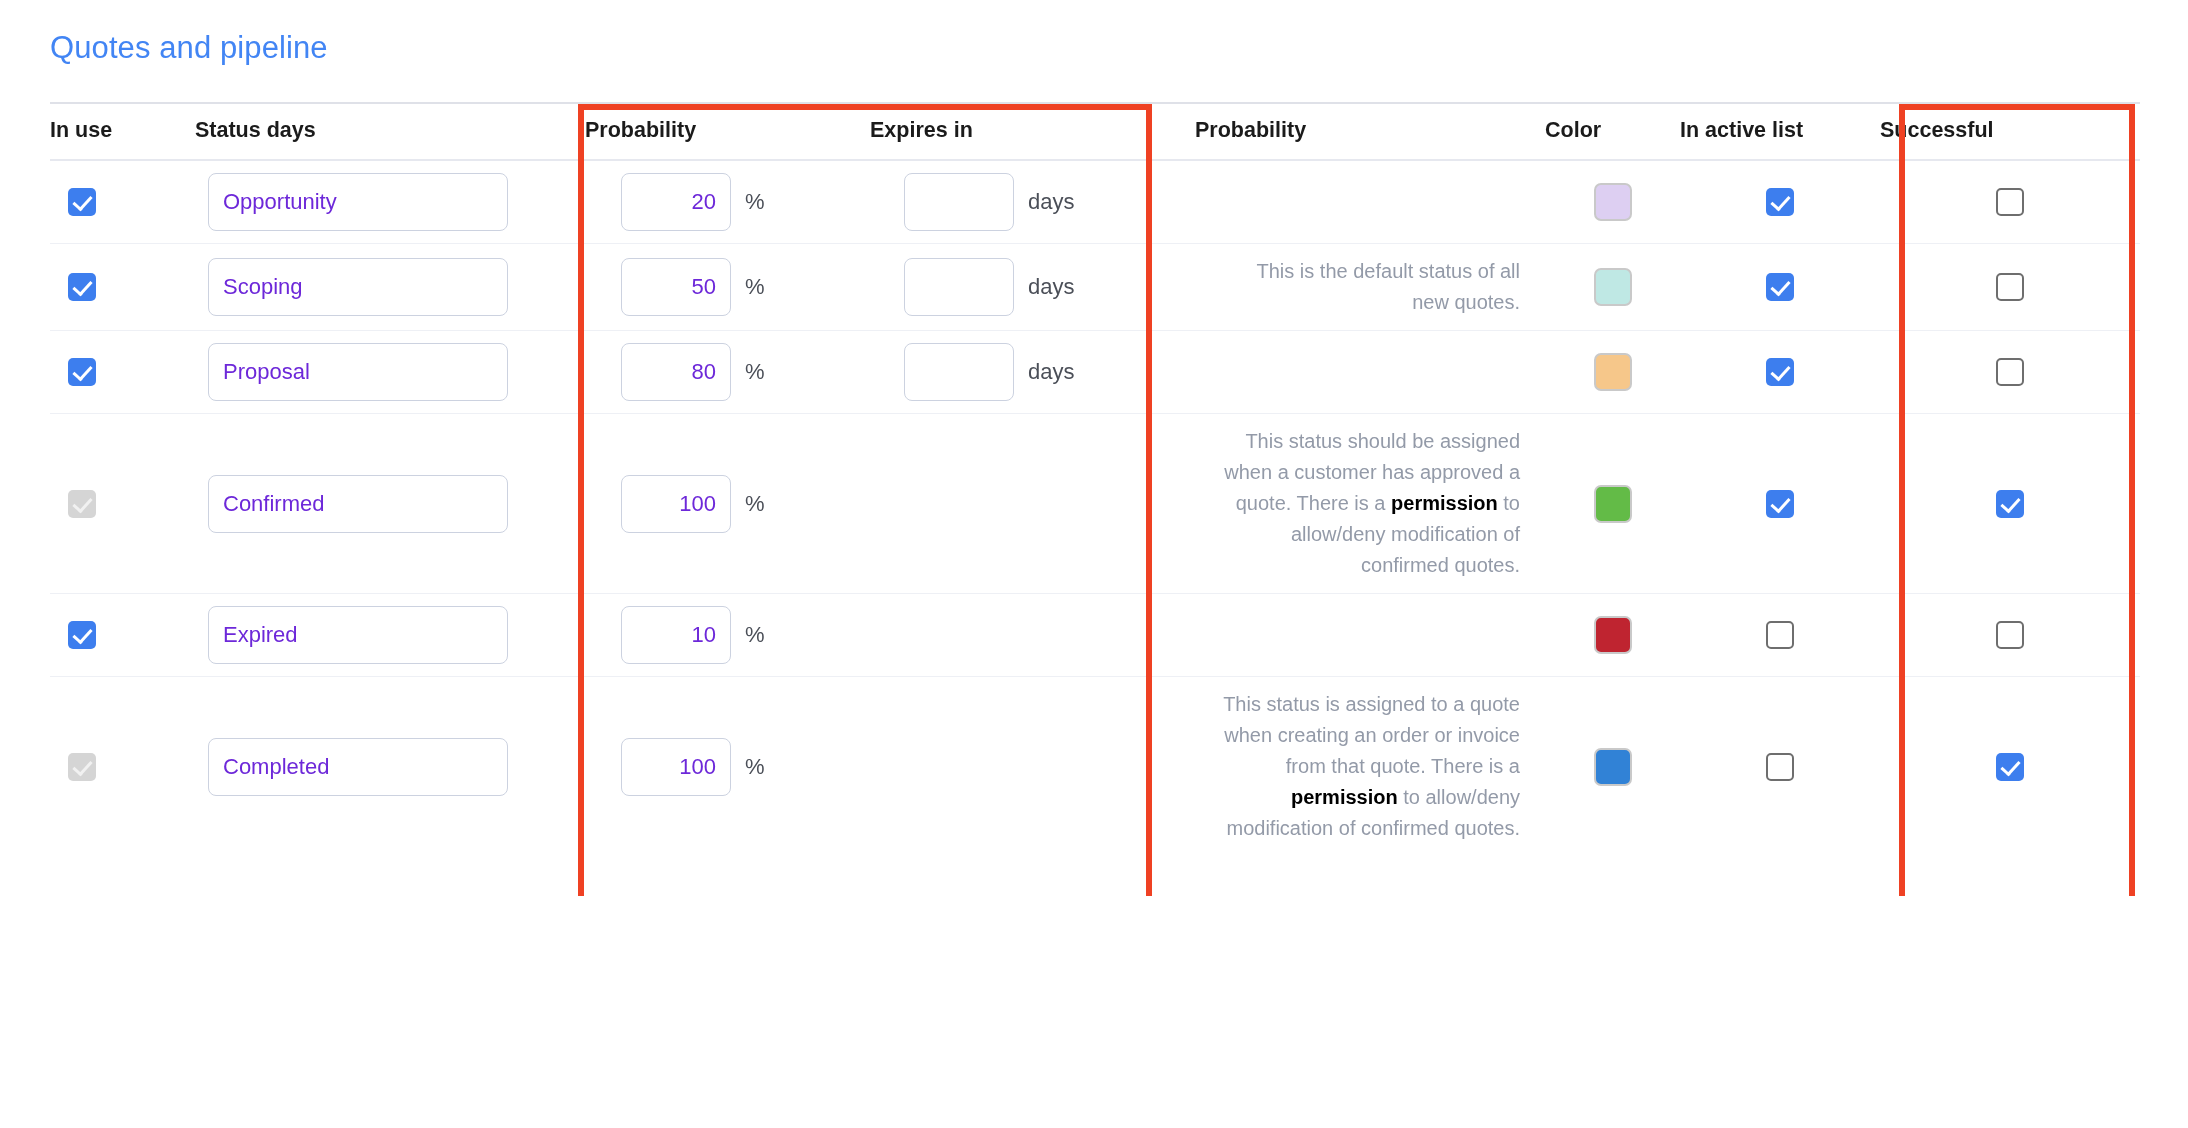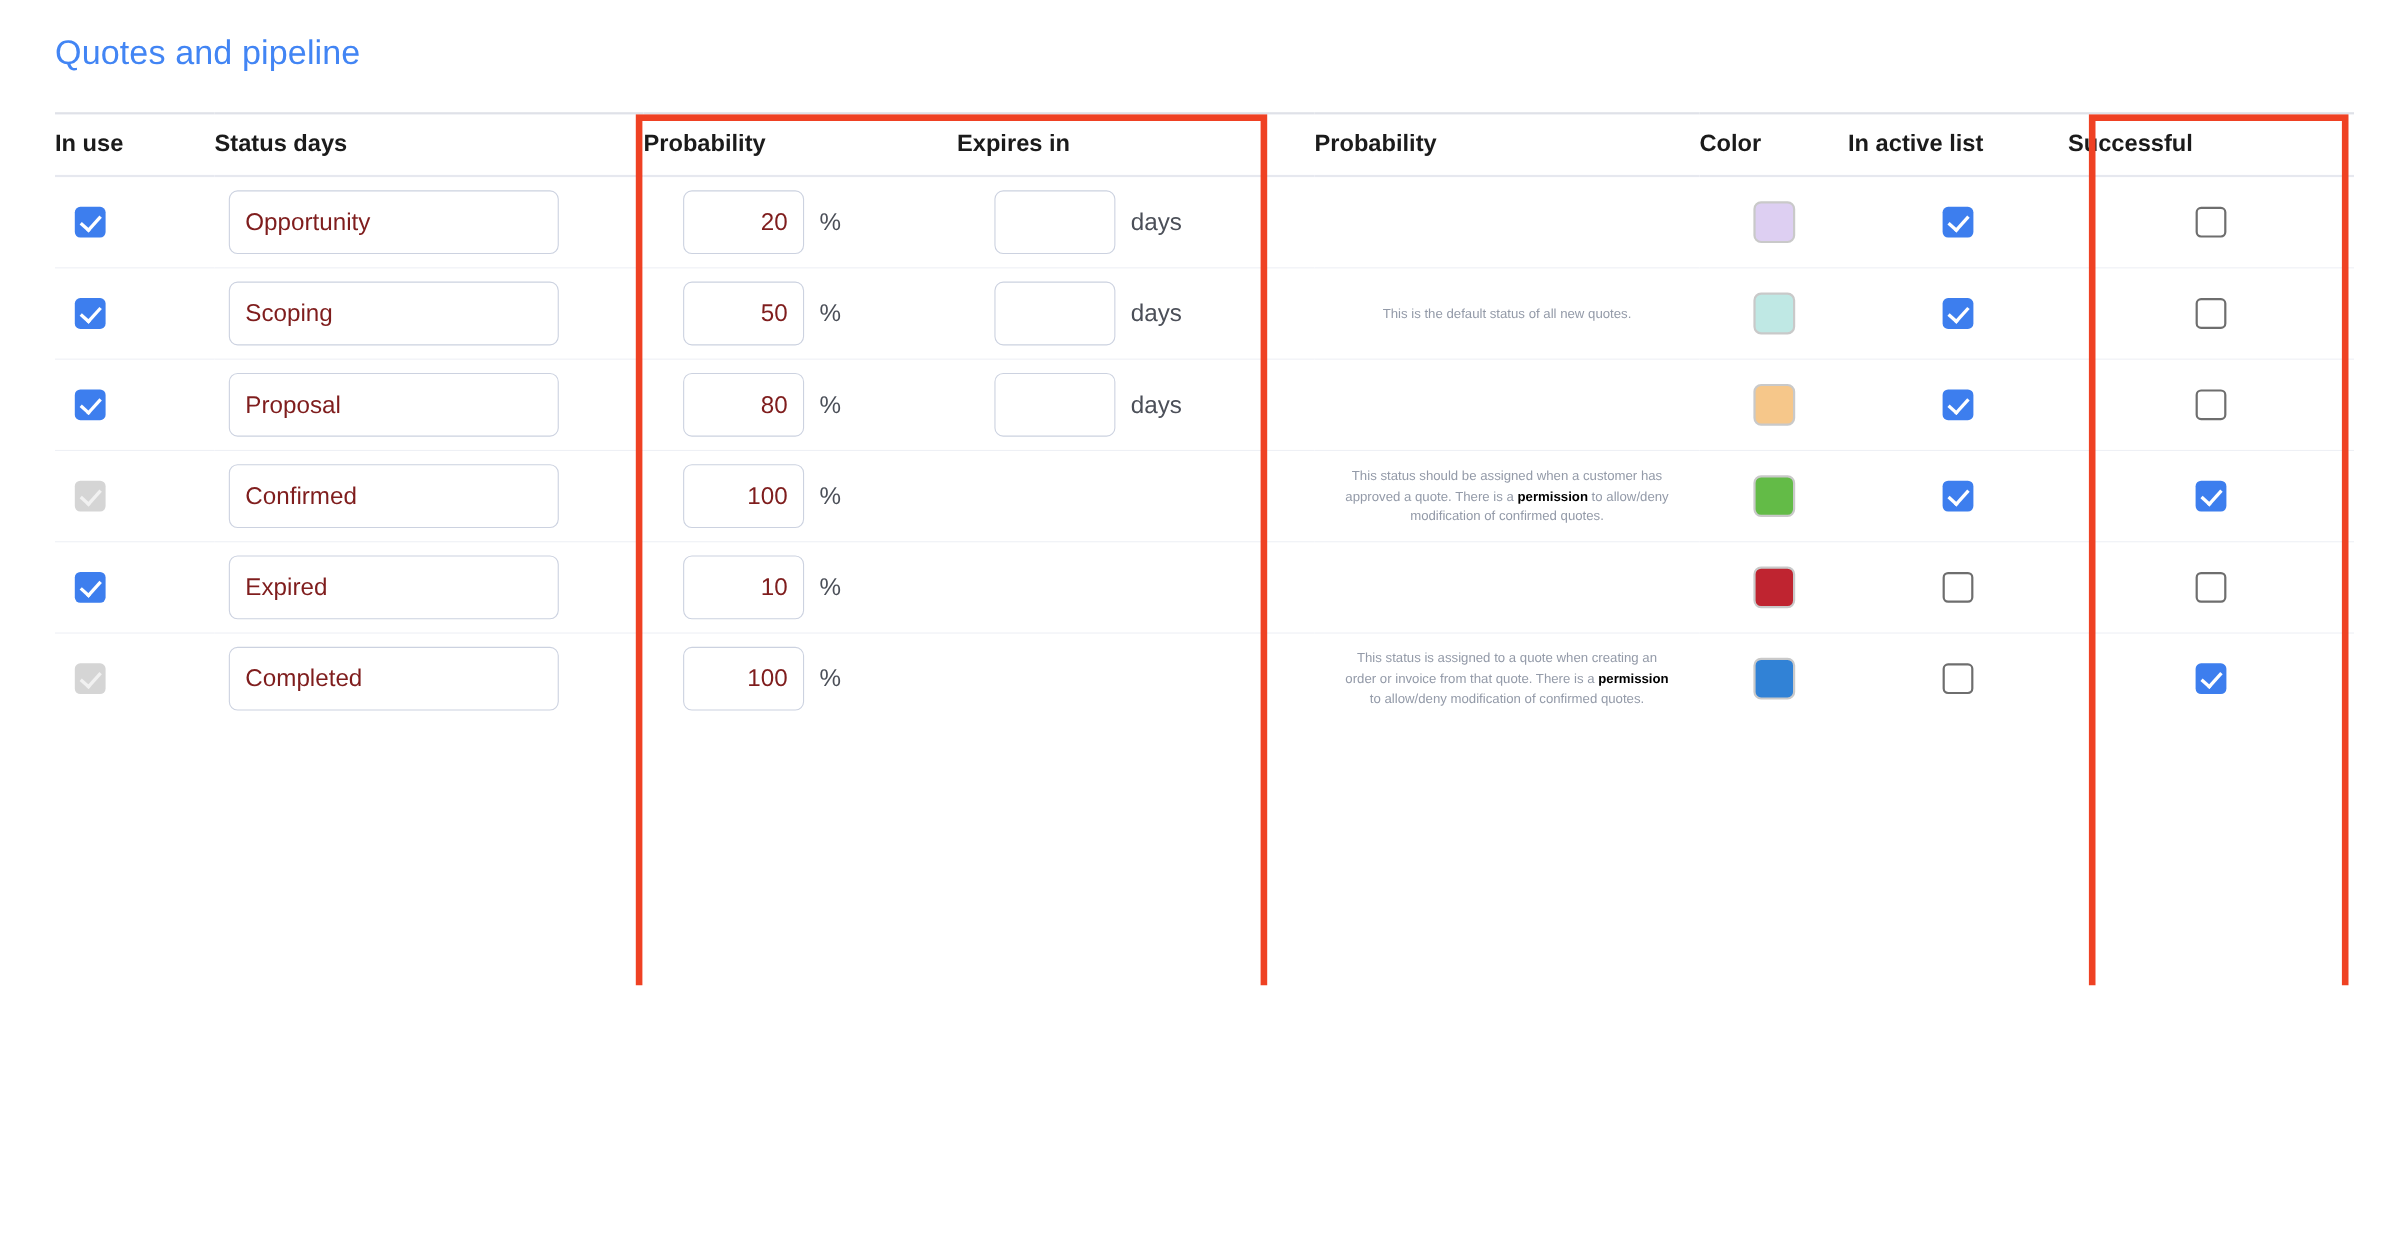--- a/index.html
+++ b/index.html
@@ -114,21 +114,21 @@
   .cbx.disabled::after { border-color: #f1f1f1; }
   .cell-center { text-align: center; }
   .cell-inuse  { padding-left: 18px !important; }
 
   
   .txt-input {
     display: inline-block;
     border: 1.6px solid #ccd2e0;
     border-radius: 8px;
     background: #ffffff;
-    color: #7f1d1d;
+    color: #6d28d9;
     font-family: "Liberation Sans", sans-serif;
     font-size: 22px;
     line-height: 1;
     outline: none;
     padding: 0 14px;
     vertical-align: middle;
   }
   .txt-status {
     width: 300px;
     height: 58px;
@@ -148,26 +148,26 @@
   .unit {
     display: inline-block;
     font-size: 22px;
     color: #4b4f58;
     margin-left: 14px;
     vertical-align: middle;
   }
 
   
   .expl {
-    font-size: 12px;
+    font-size: 20px;
     line-height: 1.55;
     color: #939aa8;
     width: 300px;
     margin: 0 auto;
-    text-align: center;
+    text-align: right;
   }
   .expl b { color: #000000; font-weight: bold; }
 
   
   .swatch {
     display: inline-block;
     width: 38px; height: 38px;
     border-radius: 7px;
     border: 2px solid #c9c9c9;
     vertical-align: middle;

